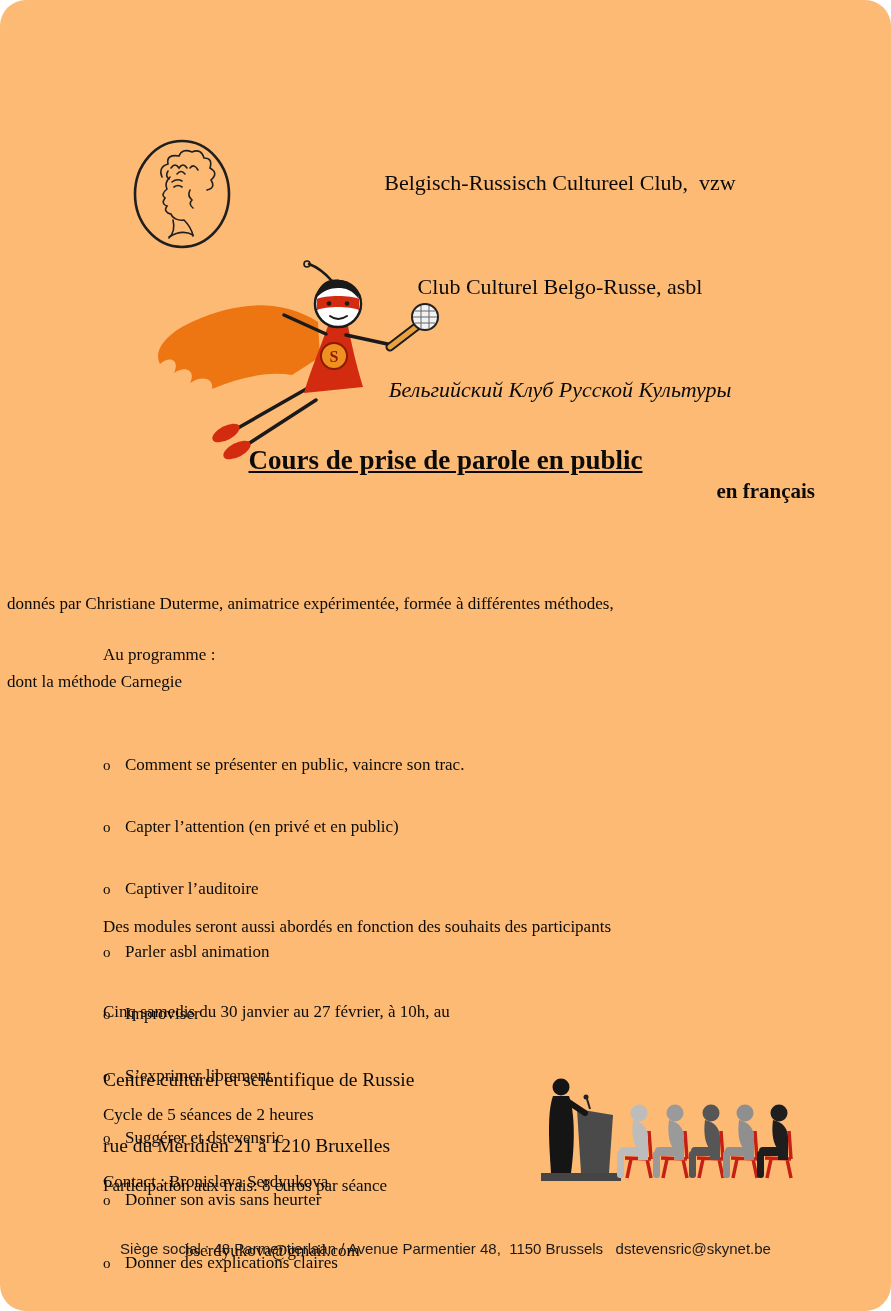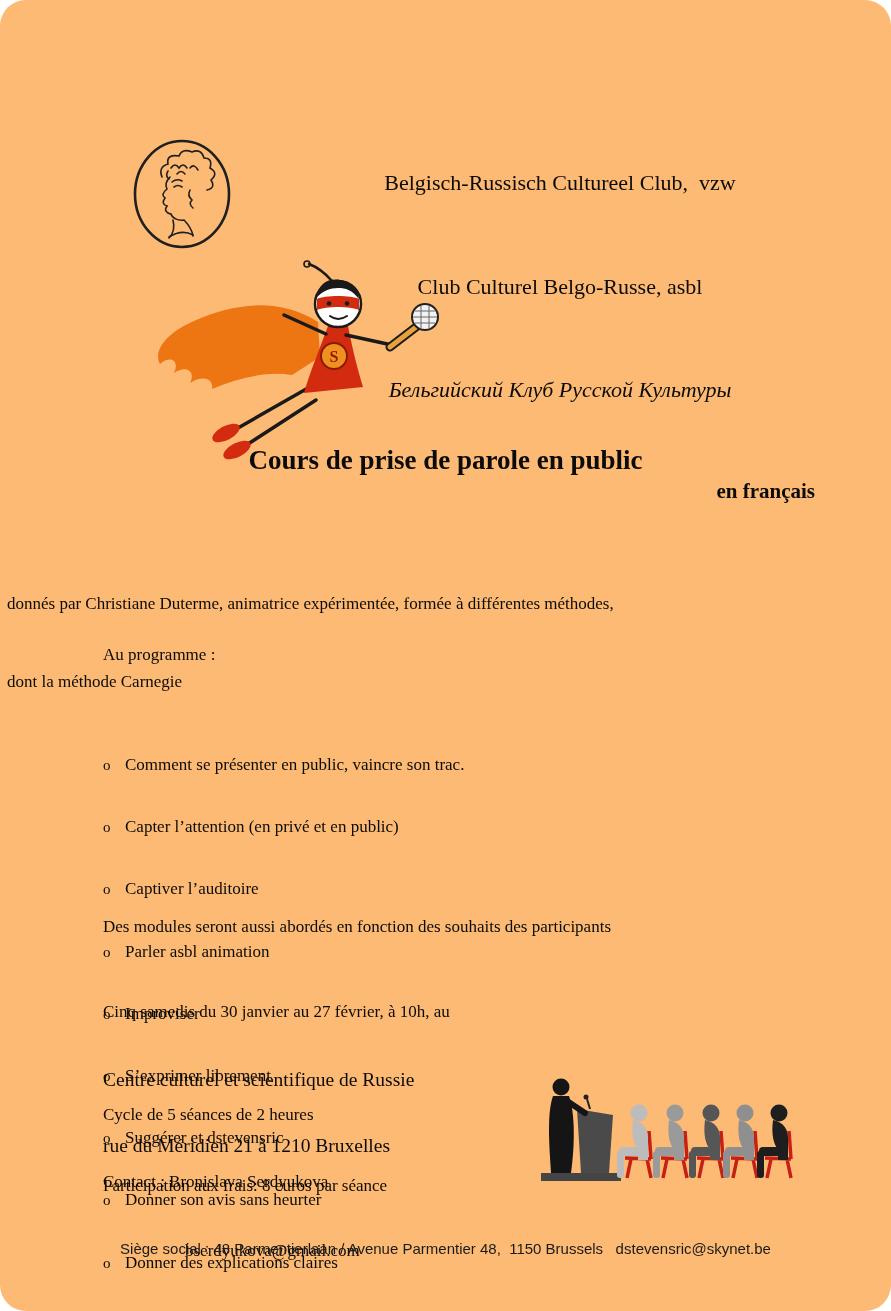--- a/index.html
+++ b/index.html
@@ -16,21 +16,21 @@
   }
   .logo { position: absolute; left: 132px; top: 101px; width: 101px; height: 114px; }
   .header {
     position: absolute; left: 250px; top: 97px; width: 620px;
     text-align: center; font-size: 22px; line-height: 34.5px;
   }
   .header .ru { font-style: italic; }
   .hero { position: absolute; left: 120px; top: 224px; width: 336px; height: 220px; }
   .title {
     position: absolute; left: 0; top: 445px; width: 891px; margin: 0;
-    text-align: center; font-size: 27px; font-weight: bold;
+    text-align: center; font-size: 27px; font-weight: bold; text-decoration: underline;
   }
   .lang {
     position: absolute; top: 479px; right: 76px;
     font-size: 21px; font-weight: bold;
   }
   .intro {
     position: absolute; left: 0; top: 539px; width: 891px;
     text-align: left; font-size: 17px; line-height: 26px; margin-left: 7px;
   }
   .programme { position: absolute; left: 103px; top: 605px; font-size: 17px; }

